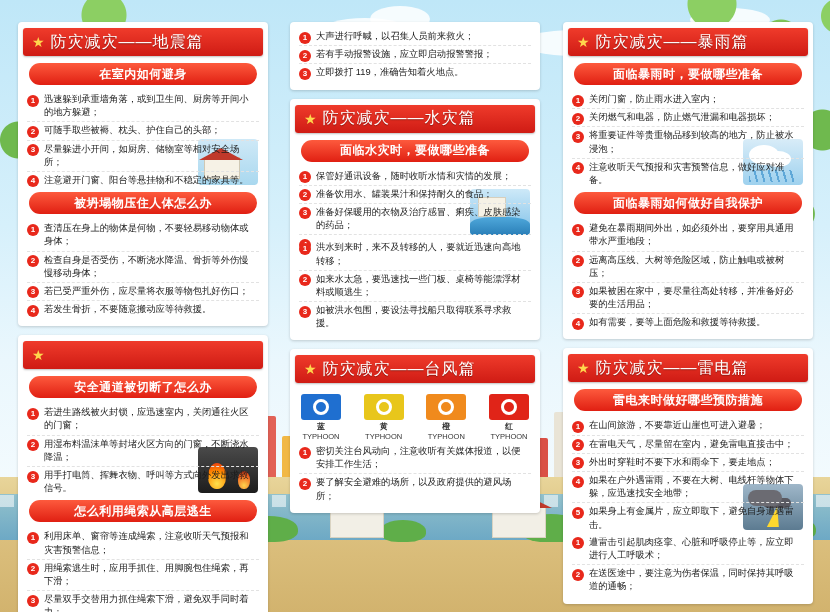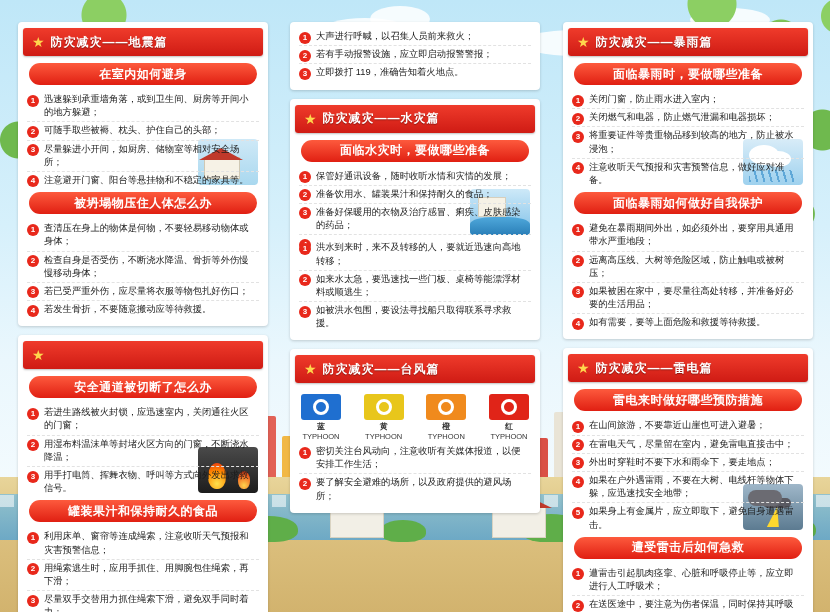--- a/index.html
+++ b/index.html
@@ -63,21 +63,21 @@
   .panel{background:#ffffff;border-radius:4px;box-shadow:0 1px 3px rgba(0,0,0,.18);padding:6px 7px 8px 7px;margin-bottom:9px;}
 
   
   .banner{position:relative;height:28px;margin:0 -2px 7px -2px;display:flex;align-items:center;
      background:linear-gradient(180deg,#ef3b2b 0%,#cf1b14 100%);
      border-radius:3px;box-shadow:0 1px 2px rgba(0,0,0,.25);}
   .banner:before,.banner:after{content:"";position:absolute;top:5px;width:12px;height:18px;background:#a8110c;z-index:-1;}
   .banner:before{left:-9px;clip-path:polygon(0 0,100% 0,100% 100%,0 100%,35% 50%);}
   .banner:after{right:-9px;clip-path:polygon(0 0,100% 0,65% 50%,100% 100%,0 100%);}
   .banner .star{color:#ffd64d;font-size:14px;margin:0 6px 0 9px;line-height:1;}
-  .banner .btxt{color:#fff;font-size:12px;font-weight:bold;letter-spacing:1px;text-shadow:0 1px 1px rgba(0,0,0,.35);}
+  .banner .btxt{color:#fff;font-size:16px;font-weight:normal;letter-spacing:1px;text-shadow:0 1px 1px rgba(0,0,0,.35);}
 
   
   .sub{position:relative;height:22px;margin:3px 4px 6px 4px;display:flex;align-items:center;justify-content:center;
      background:linear-gradient(180deg,#fd5a3d 0%,#e01f12 100%);border-radius:11px;}
   .sub span{color:#fff;font-size:12px;font-weight:bold;letter-spacing:.5px;}
   .sub.blue{background:linear-gradient(180deg,#3fa9e0 0%,#1877bd 100%);}
 
   ul.items{list-style:none;margin:0;padding:0 2px;}
   ul.items li{position:relative;padding:2px 2px 2px 17px;font-size:9.3px;line-height:1.42;color:#1b1b1b;
      border-bottom:1px dashed #e2e2e2;}
@@ -230,21 +230,21 @@
       <div class="withart">
         <div class="art fire"></div>
         <ul class="items">
           <li><span class="num">1</span><span>若进生路线被火封锁，应迅速室内，关闭通往火区的门窗；</span></li>
           <li><span class="num">2</span><span>用湿布料温沫单等封堵火区方向的门窗，不断浇水降温；</span></li>
           <li><span class="num">3</span><span>用手打电筒、挥舞衣物、呼叫等方式向外发出求救信号。</span></li>
         </ul>
       </div>
 
       <div class="sub">
-        <span>罐装果汁和保持耐久的食品</span>
+        <span>怎么利用绳索从高层逃生</span>
       </div>
       <ul class="items">
         <li><span class="num">1</span><span>利用床单、窗帘等连成绳索，注意收听天气预报和灾害预警信息；</span></li>
         <li><span class="num">2</span><span>用绳索逃生时，应用手抓住、用脚腕包住绳索，再下滑；</span></li>
         <li><span class="num">3</span><span>尽量双手交替用力抓住绳索下滑，避免双手同时着力；</span></li>
 
       </ul>
 
     </div>
 
@@ -373,23 +373,20 @@
         <div class="art thunder"></div>
         <ul class="items">
           <li><span class="num">1</span><span>在山间旅游，不要靠近山崖也可进入避暑；</span></li>
           <li><span class="num">2</span><span>在雷电天气，尽量留在室内，避免雷电直接击中；</span></li>
           <li><span class="num">3</span><span>外出时穿鞋时不要下水和雨伞下，要走地点；</span></li>
           <li><span class="num">4</span><span>如果在户外遇雷雨，不要在大树、电线杆等物体下躲，应迅速找安全地带；</span></li>
           <li><span class="num">5</span><span>如果身上有金属片，应立即取下，避免自身遭遇雷击。</span></li>
         </ul>
       </div>
 
-      <div class="sub">
-        <span>遭受雷击后如何急救</span>
-      </div>
       <ul class="items">
         <li><span class="num">1</span><span>遭雷击引起肌肉痉挛、心脏和呼吸停止等，应立即进行人工呼吸术；</span></li>
         <li><span class="num">2</span><span>在送医途中，要注意为伤者保温，同时保持其呼吸道的通畅；</span></li>
 
       </ul>
     </div>
 
   </div>
 
 </div>

